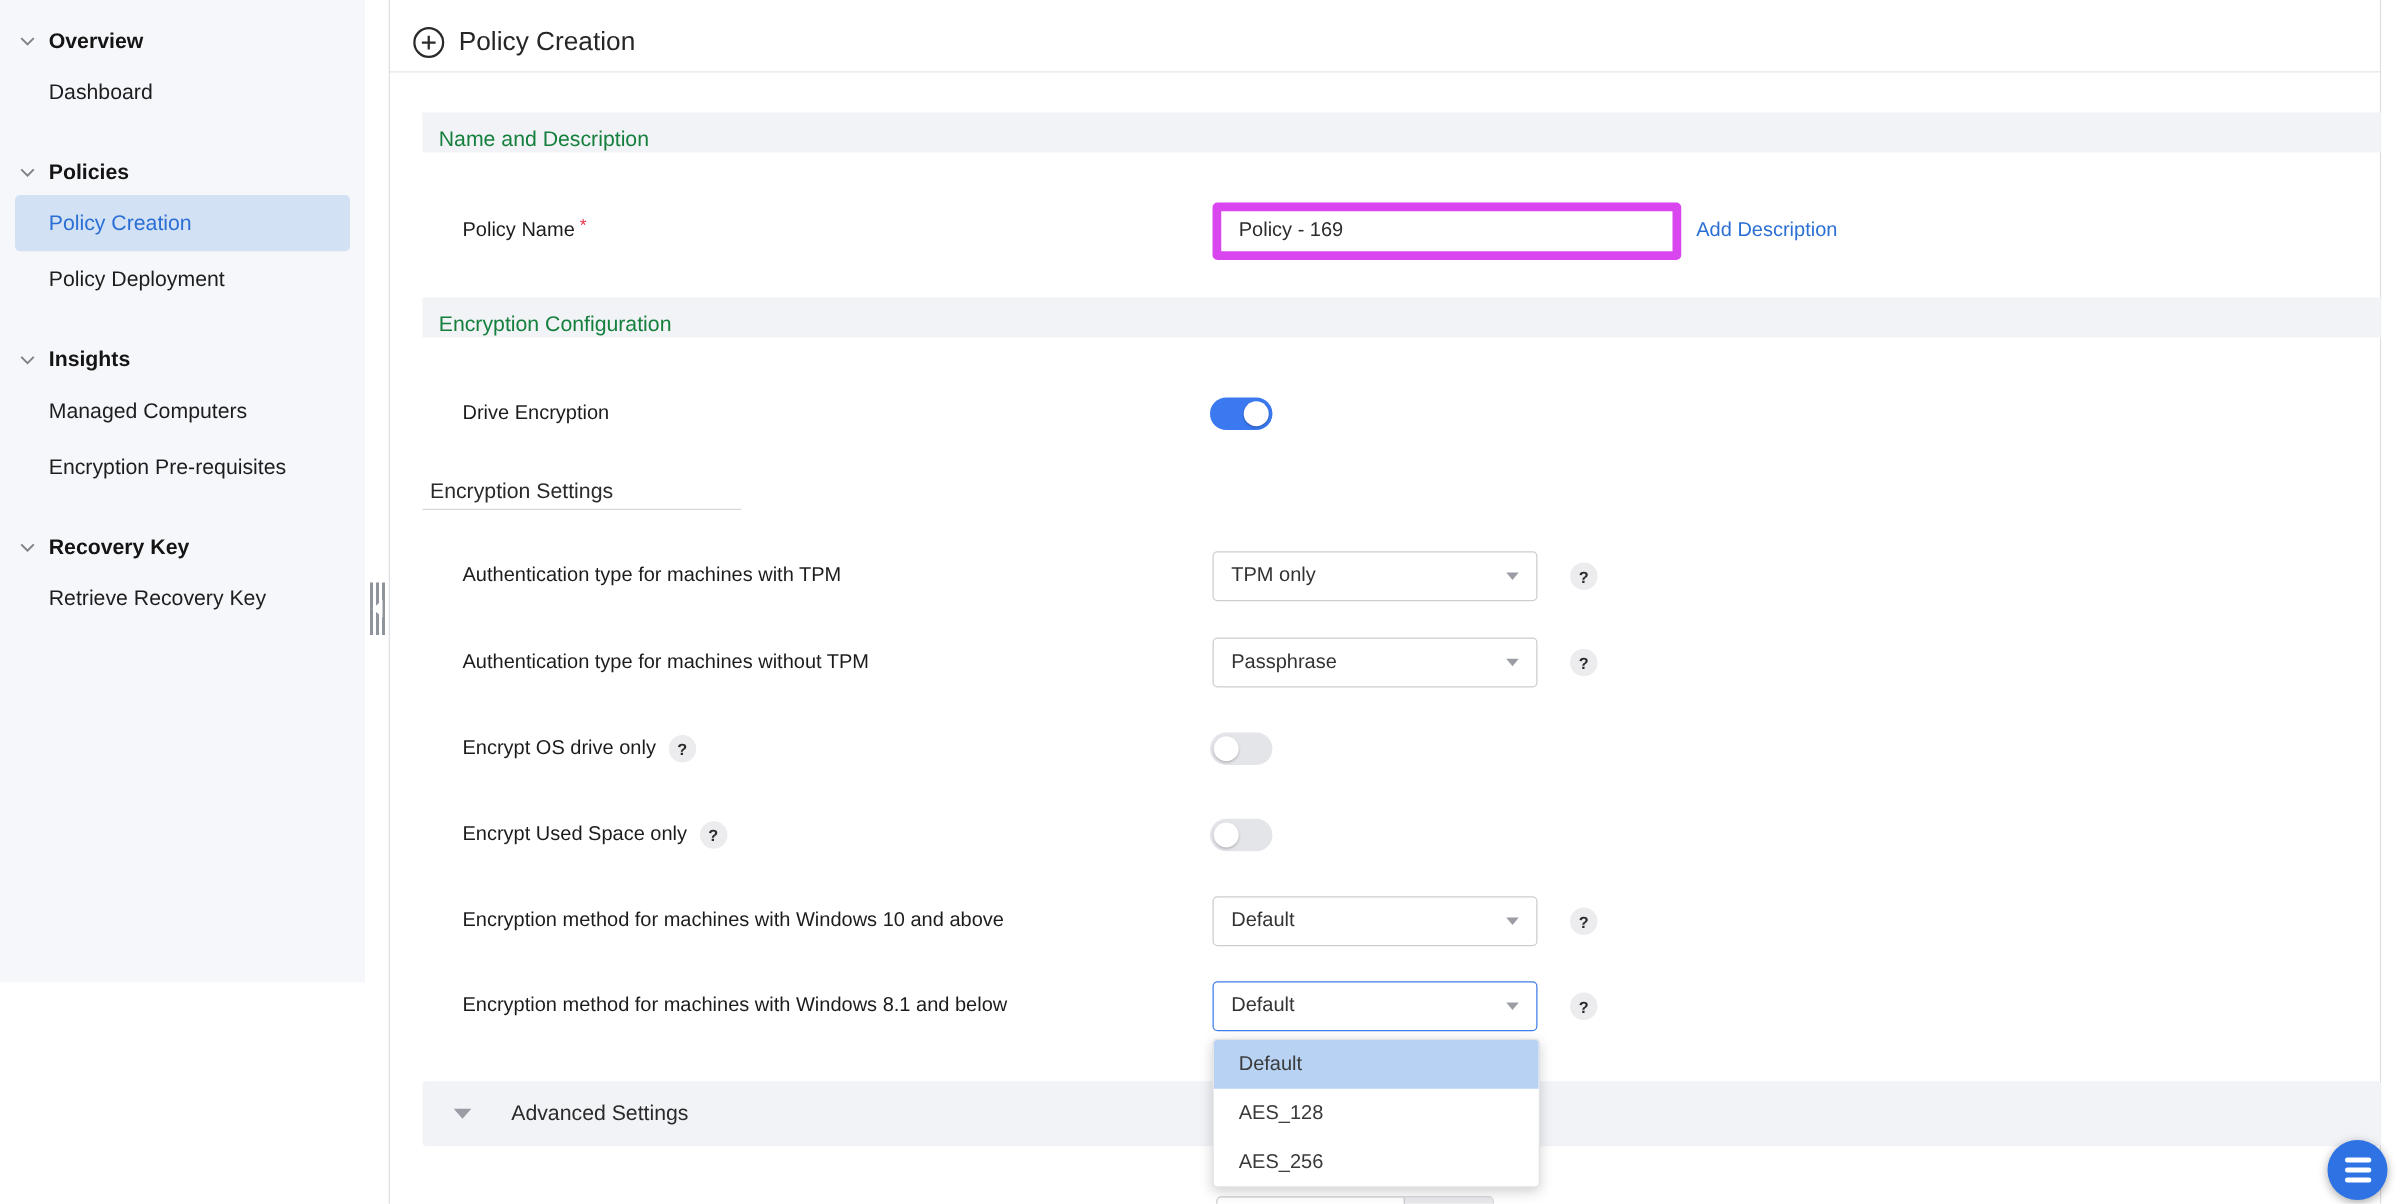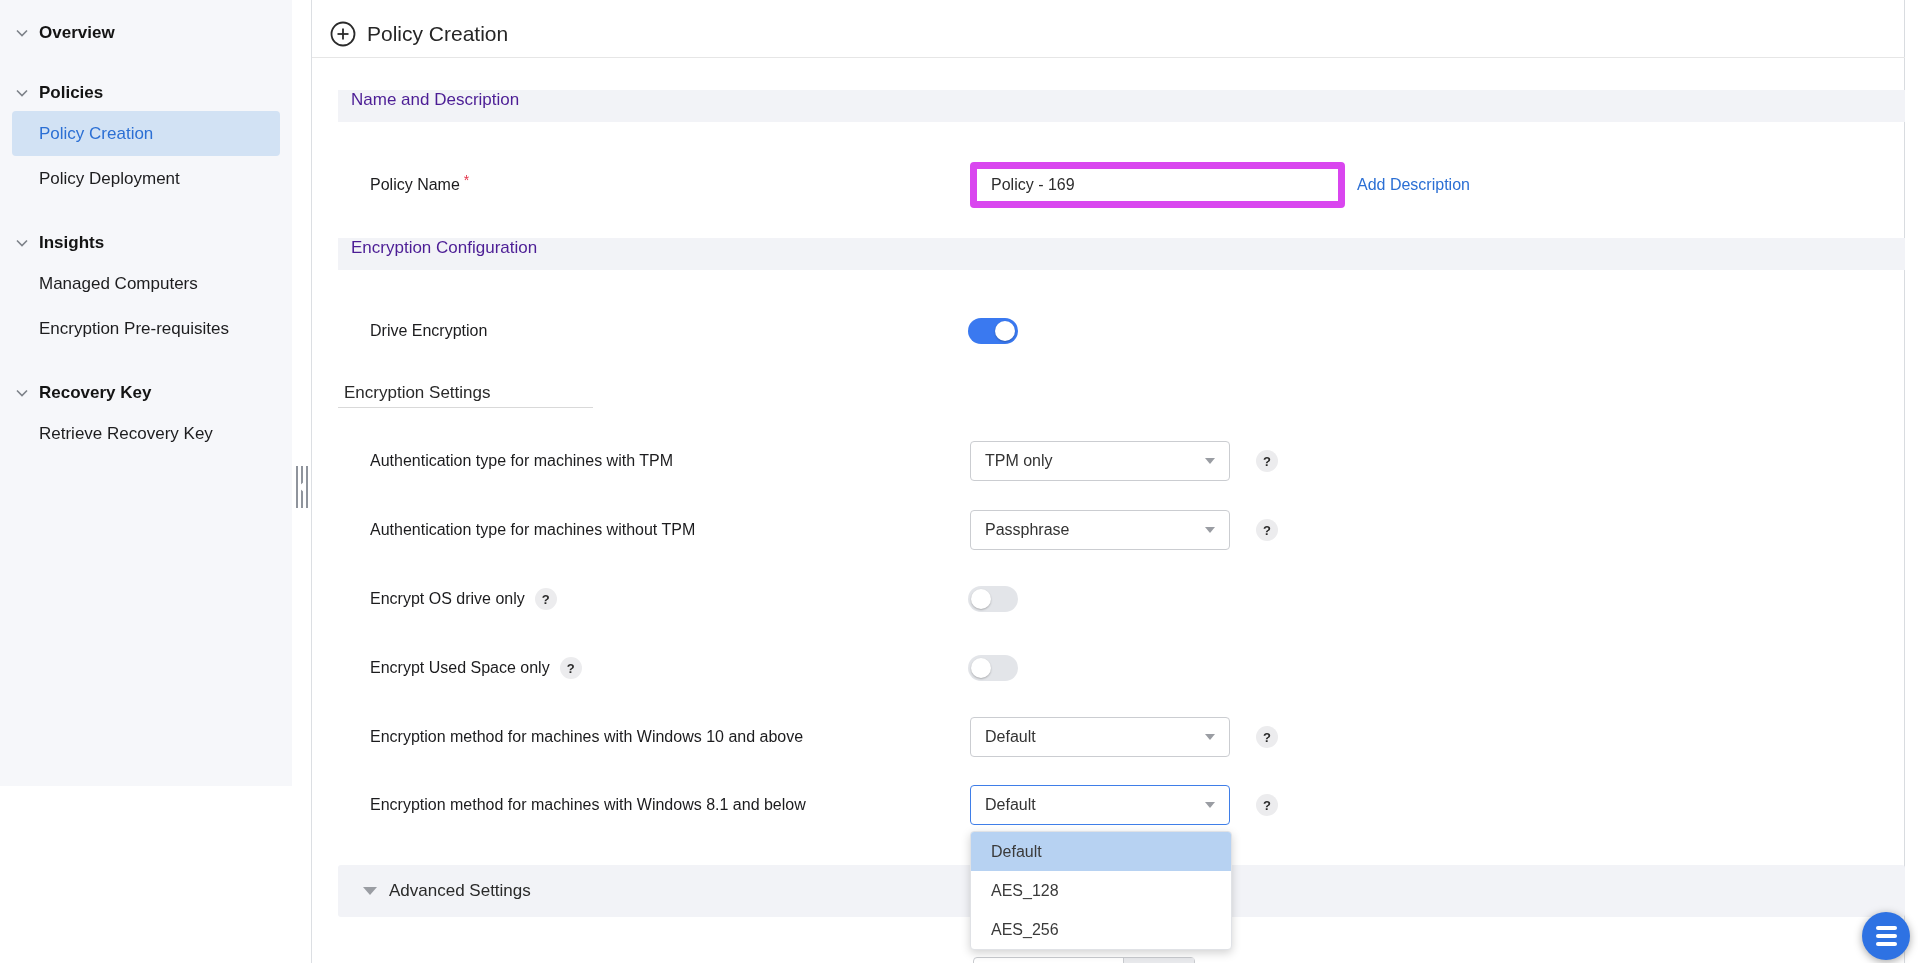--- a/index.html
+++ b/index.html
@@ -45,23 +45,23 @@
   }
   .scroll-strip{
     position:absolute;left:1905px;top:0;right:0;height:963px;background:#ffffff;
   }
   .page-title-row{position:absolute;left:330px;top:19px;height:30px;display:flex;align-items:center;gap:11px;}
   .page-title{font-size:21px;color:#262626;}
   .title-divider{position:absolute;left:312px;right:13px;top:57px;height:1px;background:#e6e6e6;}
   
   .section-bar{
     position:absolute;left:338px;right:13px;height:32px;
-    background:#f2f3f7;display:flex;align-items:flex-start;
+    background:#f2f3f7;display:flex;align-items:flex-end;
     padding-left:13px;box-sizing:border-box;
-    font-size:17px;color:#4c1d95;
+    font-size:17px;color:#15803d;
   }
   .bar-name{top:90px;}
   .bar-encconf{top:238px;}
   
   .flabel{
     position:absolute;left:370px;transform:translateY(-50%);
     font-size:16px;color:#1c1c1e;display:flex;align-items:center;white-space:nowrap;
   }
   .req{color:#e4344a;font-size:14px;margin-left:4px;position:relative;top:-5px;}
   .text-input{
@@ -117,21 +117,21 @@
   }
   .menu .opt{
     height:39px;display:flex;align-items:center;padding:0 20px;
     font-size:16px;color:#3a3a3a;cursor:pointer;
   }
   .menu .opt.hl{background:#b7d2f2;}
   
   .adv-bar{
     position:absolute;left:338px;right:13px;top:865px;height:52px;
     background:#f2f3f7;border-radius:3px;display:flex;align-items:center;
-    padding-left:25px;box-sizing:border-box;gap:12px;cursor:pointer;
+    padding-left:25px;box-sizing:border-box;gap:32px;cursor:pointer;
     font-size:17px;color:#2a2a2a;
   }
   .adv-tri{width:0;height:0;border-left:7px solid transparent;border-right:7px solid transparent;border-top:8px solid #9a9da3;}
   
   .bottom-sliver{
     position:absolute;left:973px;top:957px;width:222px;height:18px;
     background:#fff;border:1px solid #c9cbcf;border-radius:4px 4px 0 0;box-sizing:border-box;
   }
   .bottom-sliver .seg{
     position:absolute;left:149px;top:0;bottom:0;width:70px;
@@ -151,20 +151,23 @@
 <nav class="sidebar">
 
   <div class="side-group">
     <div class="side-header">
       <span class="chev">
         <svg width="14" height="14" viewBox="0 0 14 14">
             <polyline points="2,4.5 7,9.5 12,4.5" fill="none" stroke="#7d8289" stroke-width="1.6"></polyline>
           </svg>
       </span>
       <span class="hdr-label">Overview</span>
+    </div>
+    <div class="side-item">
+      <span>Dashboard</span>
     </div>
   </div>
 
   <div class="side-group">
     <div class="side-header">
       <span class="chev">
         <svg width="14" height="14" viewBox="0 0 14 14">
             <polyline points="2,4.5 7,9.5 12,4.5" fill="none" stroke="#7d8289" stroke-width="1.6"></polyline>
           </svg>
       </span>

